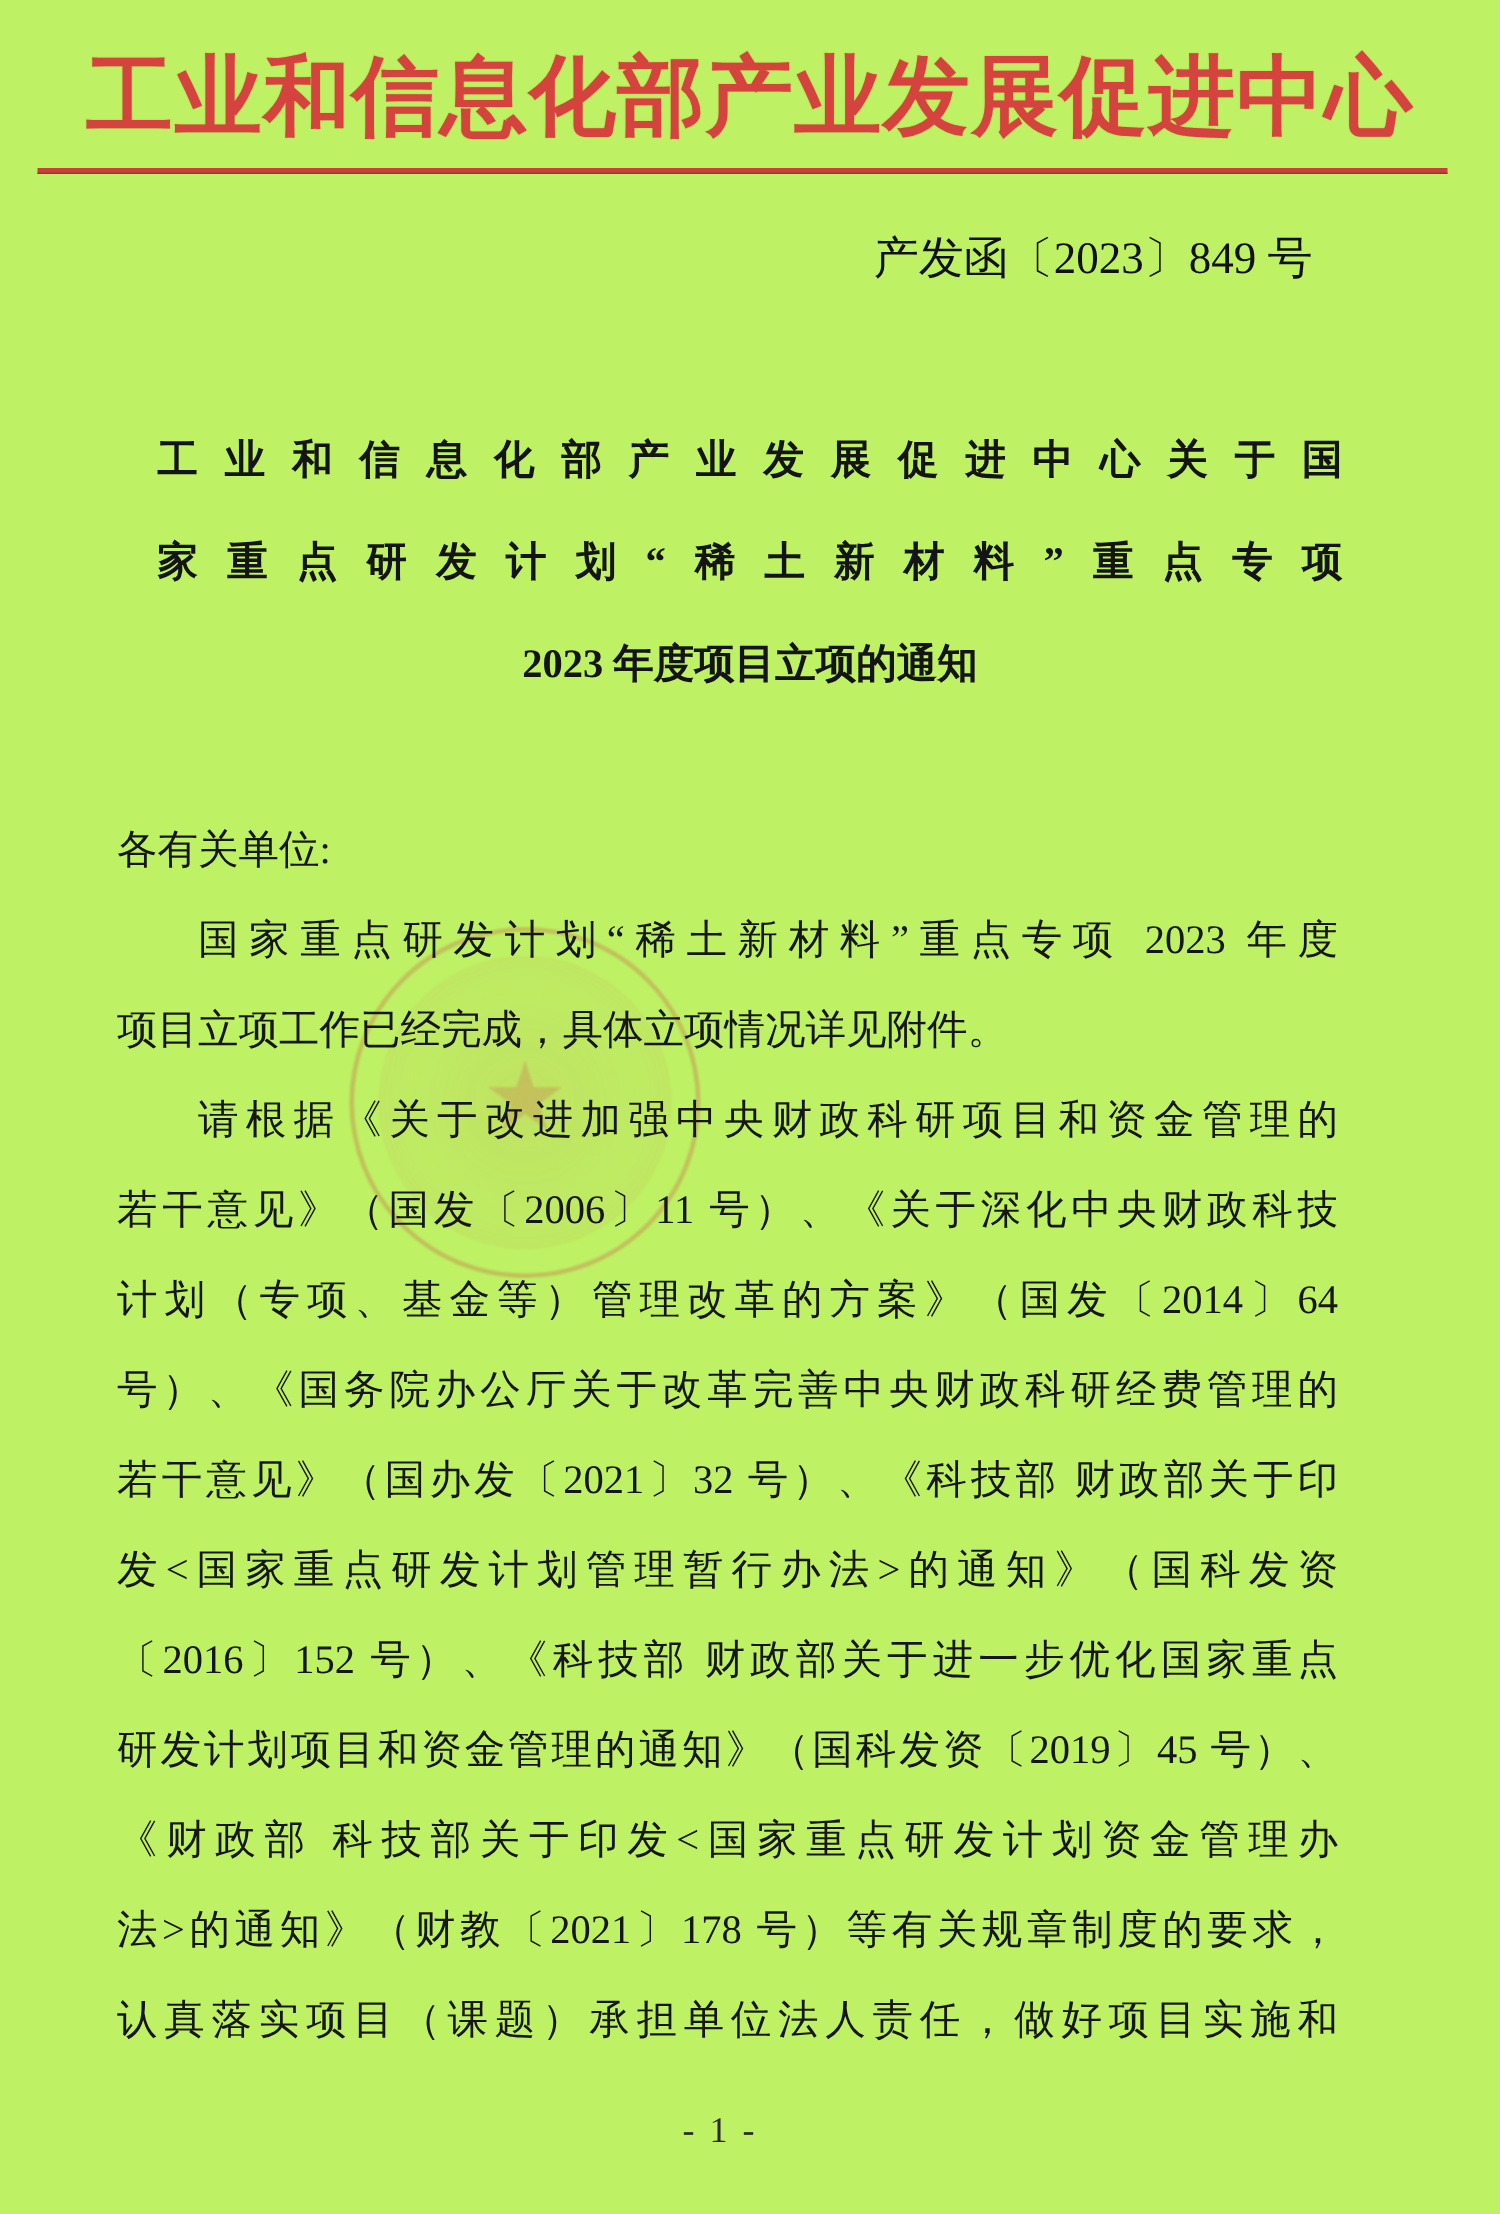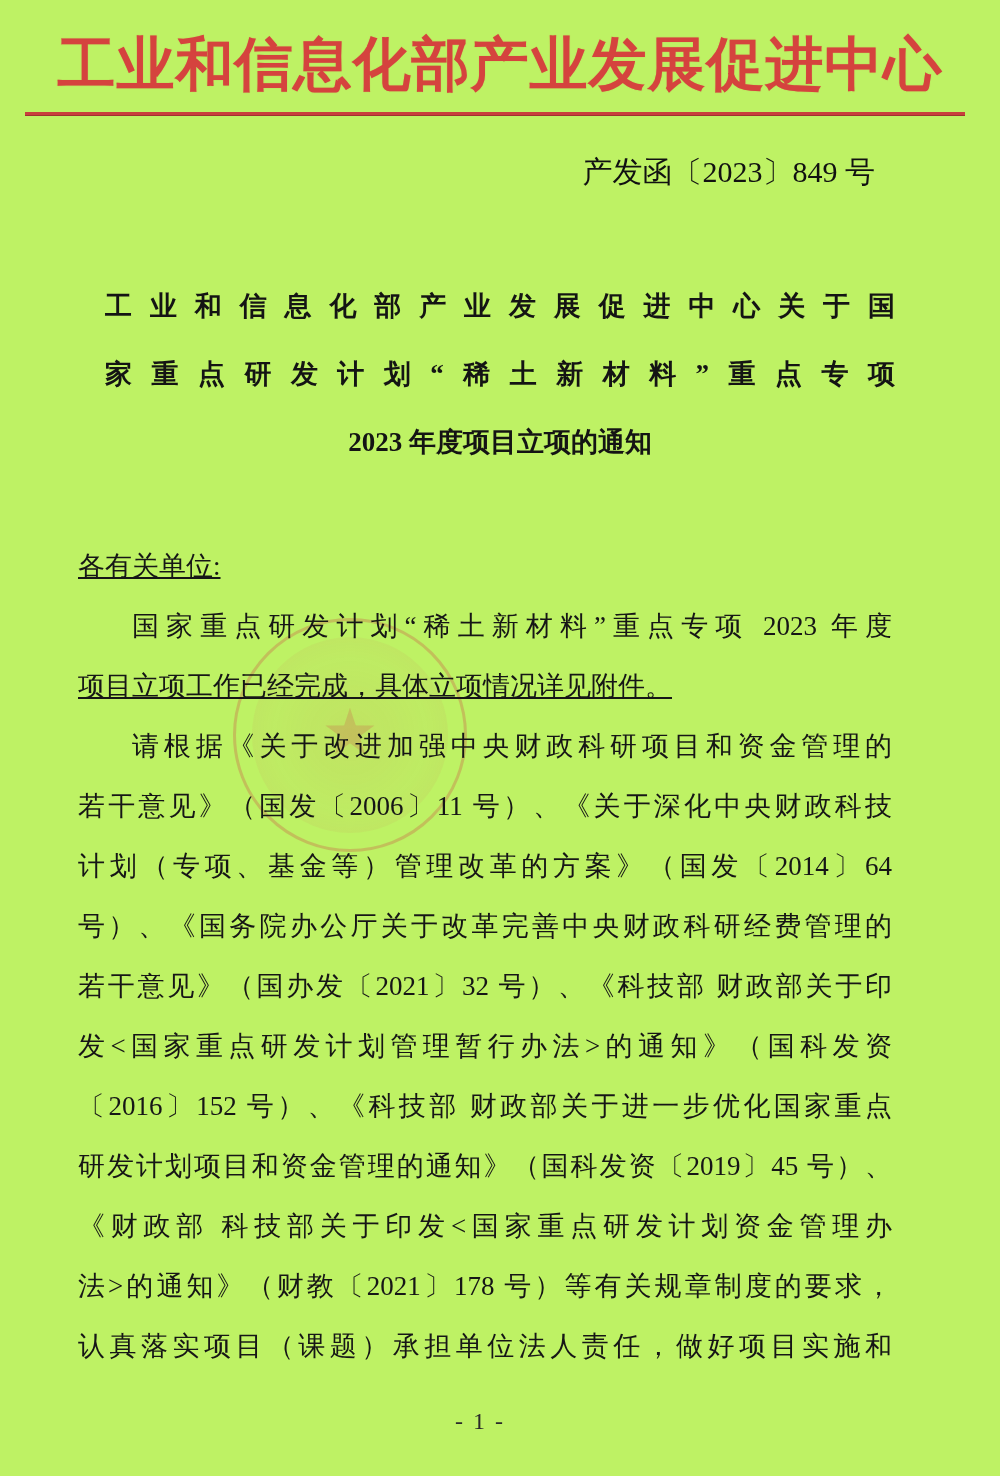--- a/index.html
+++ b/index.html
@@ -55,21 +55,21 @@
   .title-line.centered { text-align: center; text-align-last: center; font-family: Liberation Serif, serif; }
   
   .body-block {
     position: absolute;
     top: 536px; left: 78px; width: 814px;
     font-size: 27px;
     line-height: 60px;
     color: #161616;
   }
   .body-line { text-align: justify; text-align-last: justify; height: 60px; }
-  .body-line.no-stretch { text-align: right; text-align-last: left; text-decoration: underline; }
+  .body-line.no-stretch { text-align: right; text-align-last: left; }
   .body-line.indent { text-indent: 2em; }
   
   .seal {
     position: absolute;
     left: 233px; top: 618px;
     width: 234px; height: 234px;
     border: 3px solid rgba(205, 75, 70, 0.30);
     border-radius: 50%;
     filter: blur(0.6px);
     pointer-events: none;

